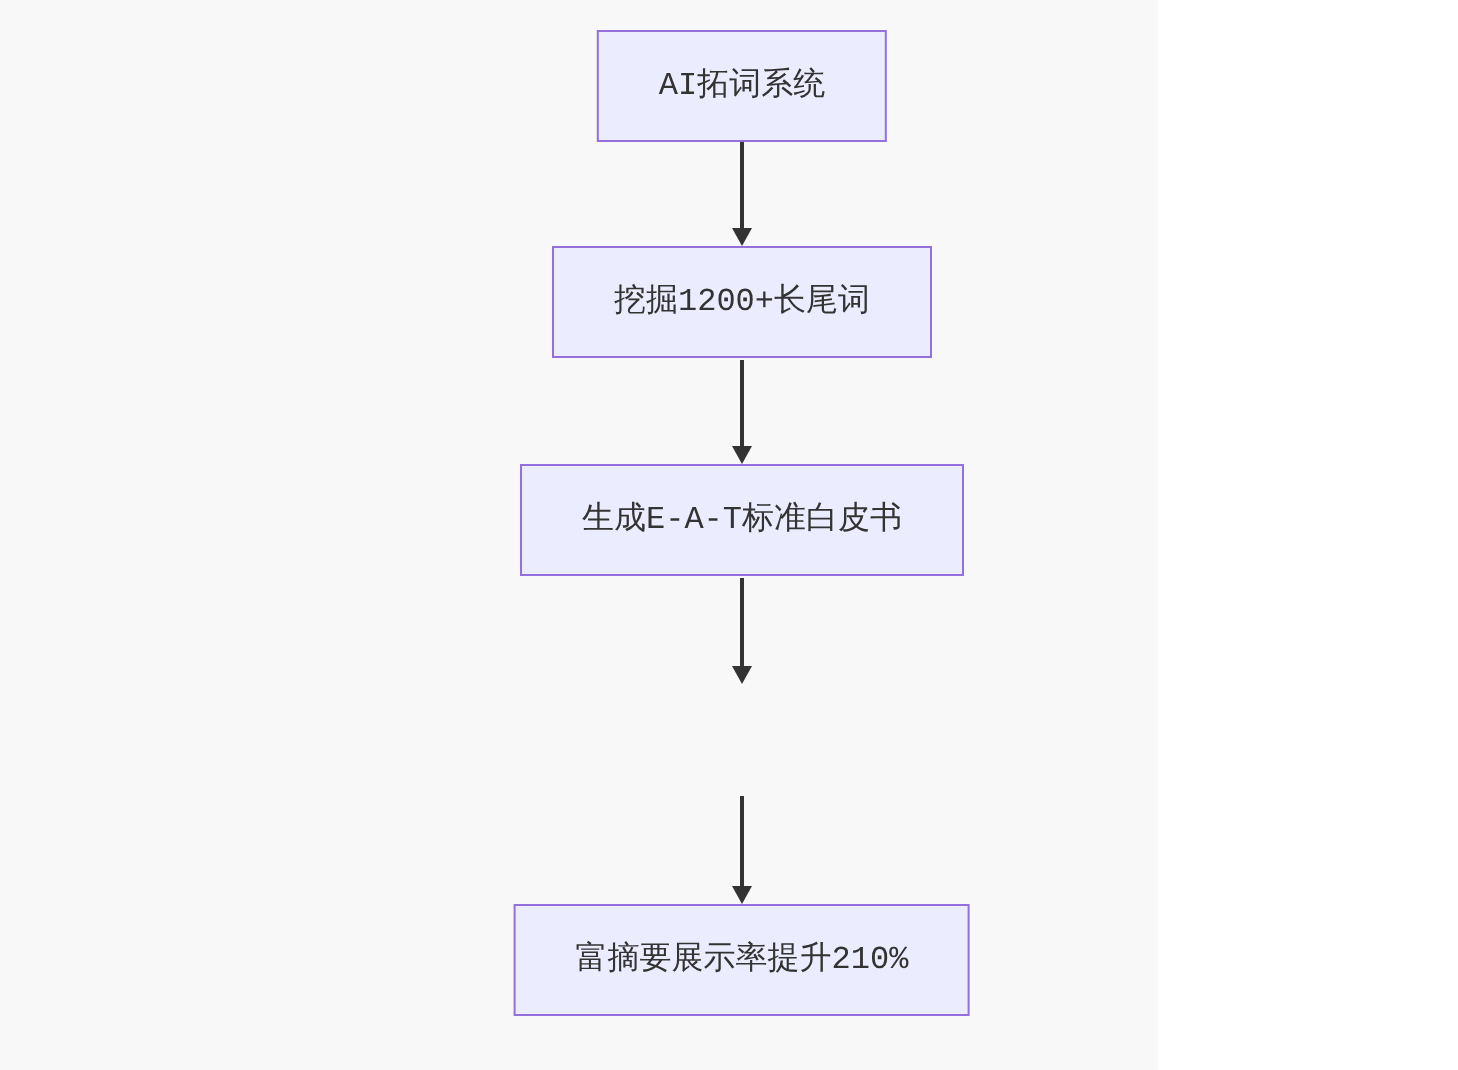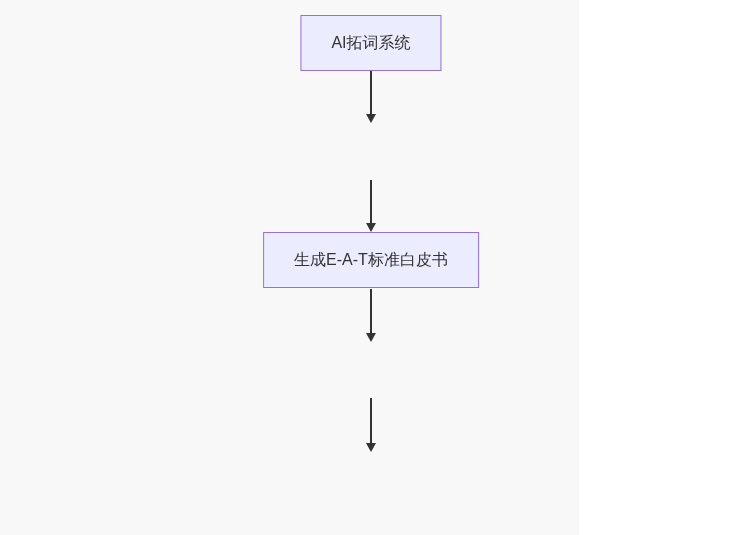--- a/index.html
+++ b/index.html
@@ -13,20 +13,21 @@
   body{
     font-family:"Liberation Sans","DejaVu Sans",sans-serif;
     background:#ffffff;
   }
   .canvas{
     position:relative;
     width:579px;
     height:535px;
     background:var(--background);
     overflow:hidden;
+    font-family:Liberation Mono, monospace;
   }
   .node{
     position:absolute;
     left:371px;
     transform:translateX(-50%);
     height:56px;
     line-height:54px;
     padding:0 30px;
     background:var(--node-fill);
     border:1px solid var(--node-border);
@@ -71,33 +72,35 @@
 
 <div class="canvas">
 
   <div class="node n0">AI拓词系统</div>
 
   <div class="arrow a0">
     <div class="line"></div>
     <div class="head"></div>
   </div>
 
+  <div class="node n1">挖掘1200+长尾词</div>
 
   <div class="arrow a1">
     <div class="line"></div>
     <div class="head"></div>
   </div>
 
   <div class="node n2">生成E-A-T标准白皮书</div>
 
   <div class="arrow a2">
     <div class="line"></div>
     <div class="head"></div>
   </div>
 
 
   <div class="arrow a3">
     <div class="line"></div>
     <div class="head"></div>
   </div>
 
+  <div class="node n4">富摘要展示率提升210%</div>
 
 </div>
 
 </body></html>

